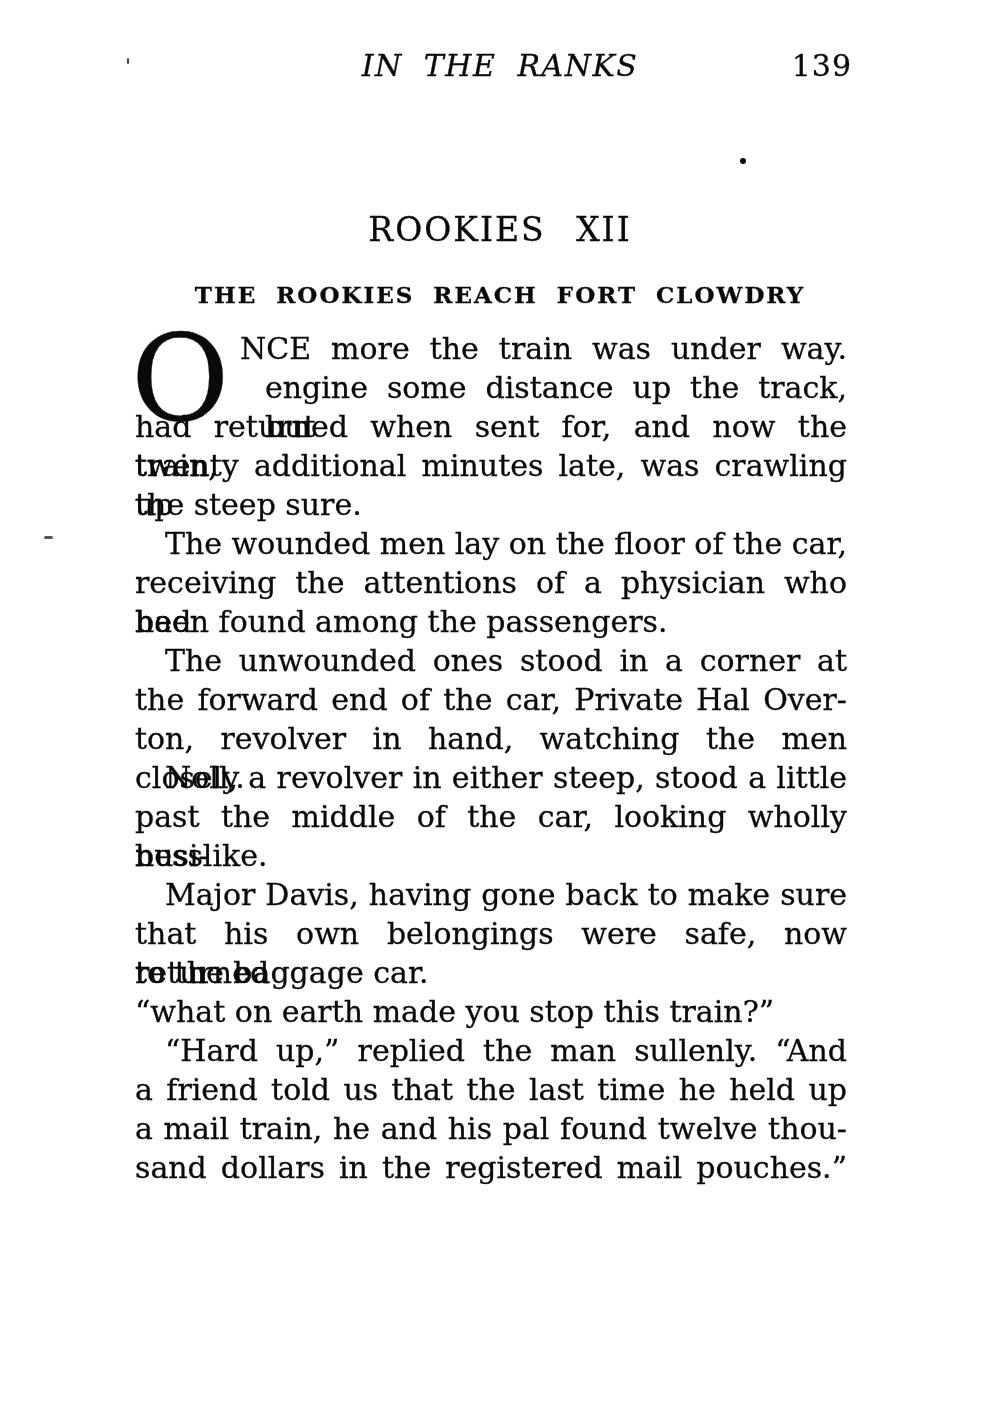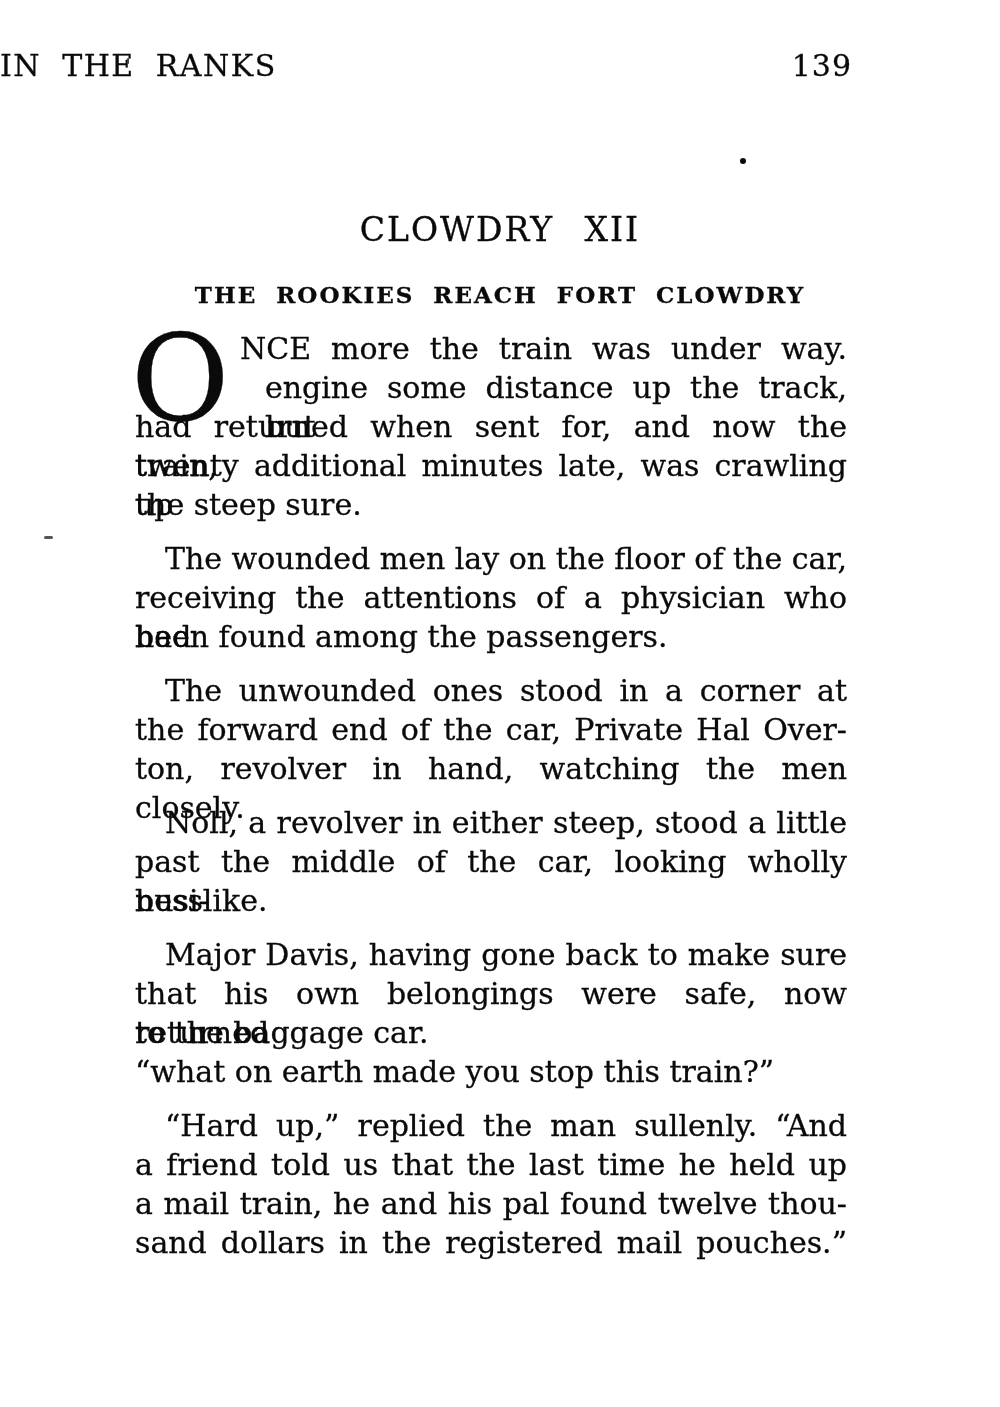--- a/index.html
+++ b/index.html
@@ -2,34 +2,34 @@
 <html><head>
 <meta charset="utf-8">
 <style>
   html,body{margin:0;padding:0;background:#e8e8e8;}
   .page{
     position:relative;width:1000px;height:1407px;background:#ffffff;
     color:#0a0a0a;font-family:"DejaVu Serif", serif;overflow:hidden;
     -webkit-text-stroke:0.3px #0a0a0a;
   }
   
-  .running-head{position:absolute;top:48px;left:0;width:100%;
-    font-size:30px;letter-spacing:1.5px;word-spacing:10px;}
+  .running-head{position:absolute;top:48px;left:0;width:100%;text-align:center;
+    font-size:30px;letter-spacing:1.5px;word-spacing:10px;font-style:italic;}
   .page-number{position:absolute;top:48px;right:148px;font-size:30px;letter-spacing:1px;text-align:right;}
   
   .chapter-heading{position:absolute;top:210px;left:0;width:100%;text-align:center;
     font-size:33px;font-weight:normal;letter-spacing:2px;word-spacing:18px;margin:0;}
   .chapter-subtitle{position:absolute;top:281px;left:0;width:100%;text-align:center;
     font-size:23px;font-weight:bold;letter-spacing:2px;word-spacing:9px;margin:0;}
   
   .body-text{position:absolute;left:135px;top:329px;width:712px;font-size:30px;}
   .para{position:relative;margin:0;}
   .line{height:39px;line-height:39px;}
   .j{text-align:justify;text-align-last:justify;}
-  .ind{text-indent:30px;margin-top:15px;}
+  .ind{text-indent:30px;}
   .pl-a{padding-left:105px;}
   .pl-b{padding-left:130px;}
   .dropcap{position:absolute;top:-10px;left:-4px;font-size:120px;line-height:1;}
   
   .artifact{position:absolute;background:#0a0a0a;}
   .artifact-dot{left:740px;top:158px;width:6px;height:6px;border-radius:50%;}
   .artifact-tick{left:127px;top:58px;width:2px;height:6px;border-radius:1px;background:#444;}
   .artifact-speck{left:44px;top:536px;width:9px;height:3px;border-radius:2px;background:#555;}
 </style>
 </head>
@@ -39,21 +39,21 @@
 
   <div class="running-head">
     <span>IN THE RANKS</span>
   </div>
   <div class="page-number">139</div>
 
   <div class="artifact artifact-tick"></div>
   <div class="artifact artifact-dot"></div>
   <div class="artifact artifact-speck"></div>
 
-  <h1 class="chapter-heading">CLOWDRY XII</h1>
+  <h1 class="chapter-heading">ROOKIES XII</h1>
   <h2 class="chapter-subtitle">THE ROOKIES REACH FORT CLOWDRY</h2>
 
   <div class="body-text">
 
     <div class="para">
       <span class="dropcap">O</span>
       <div class="line j pl-a">NCE more the train was under way.</div>
       <div class="line j pl-b">engine some distance up the track, but</div>
       <div class="line j">had returned when sent for, and now the train,</div>
       <div class="line j">twenty additional minutes late, was crawling up</div>

